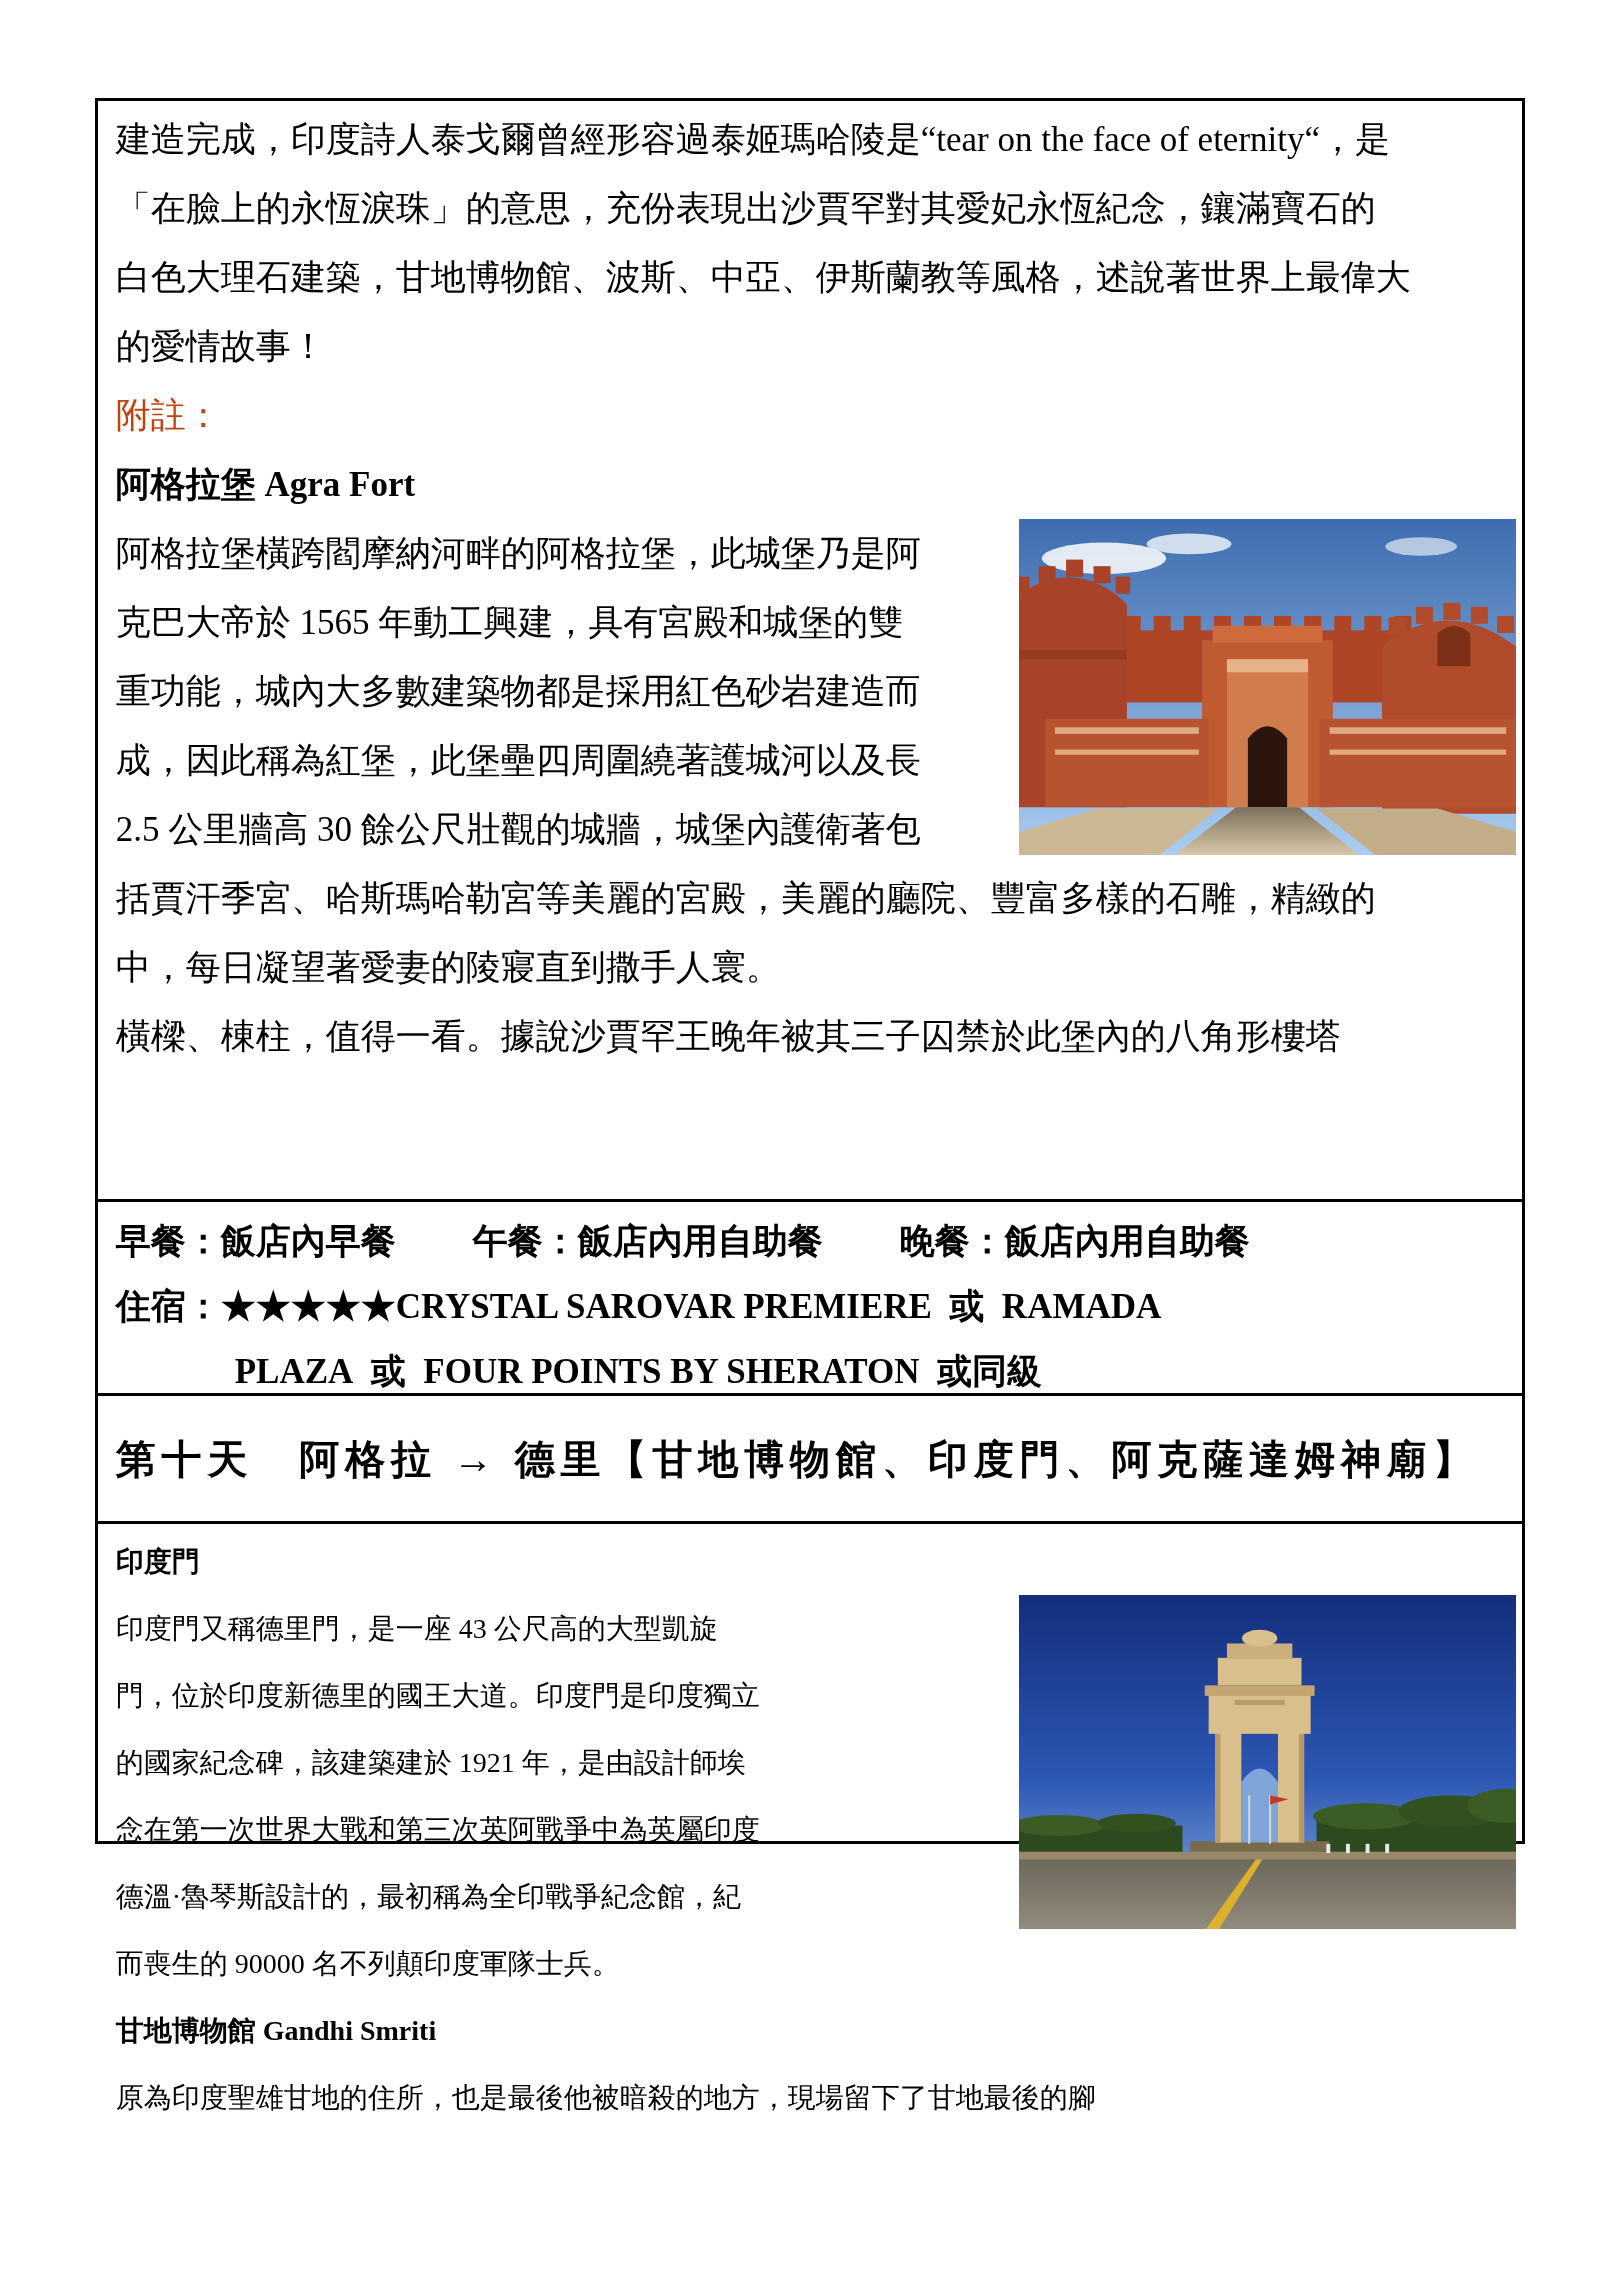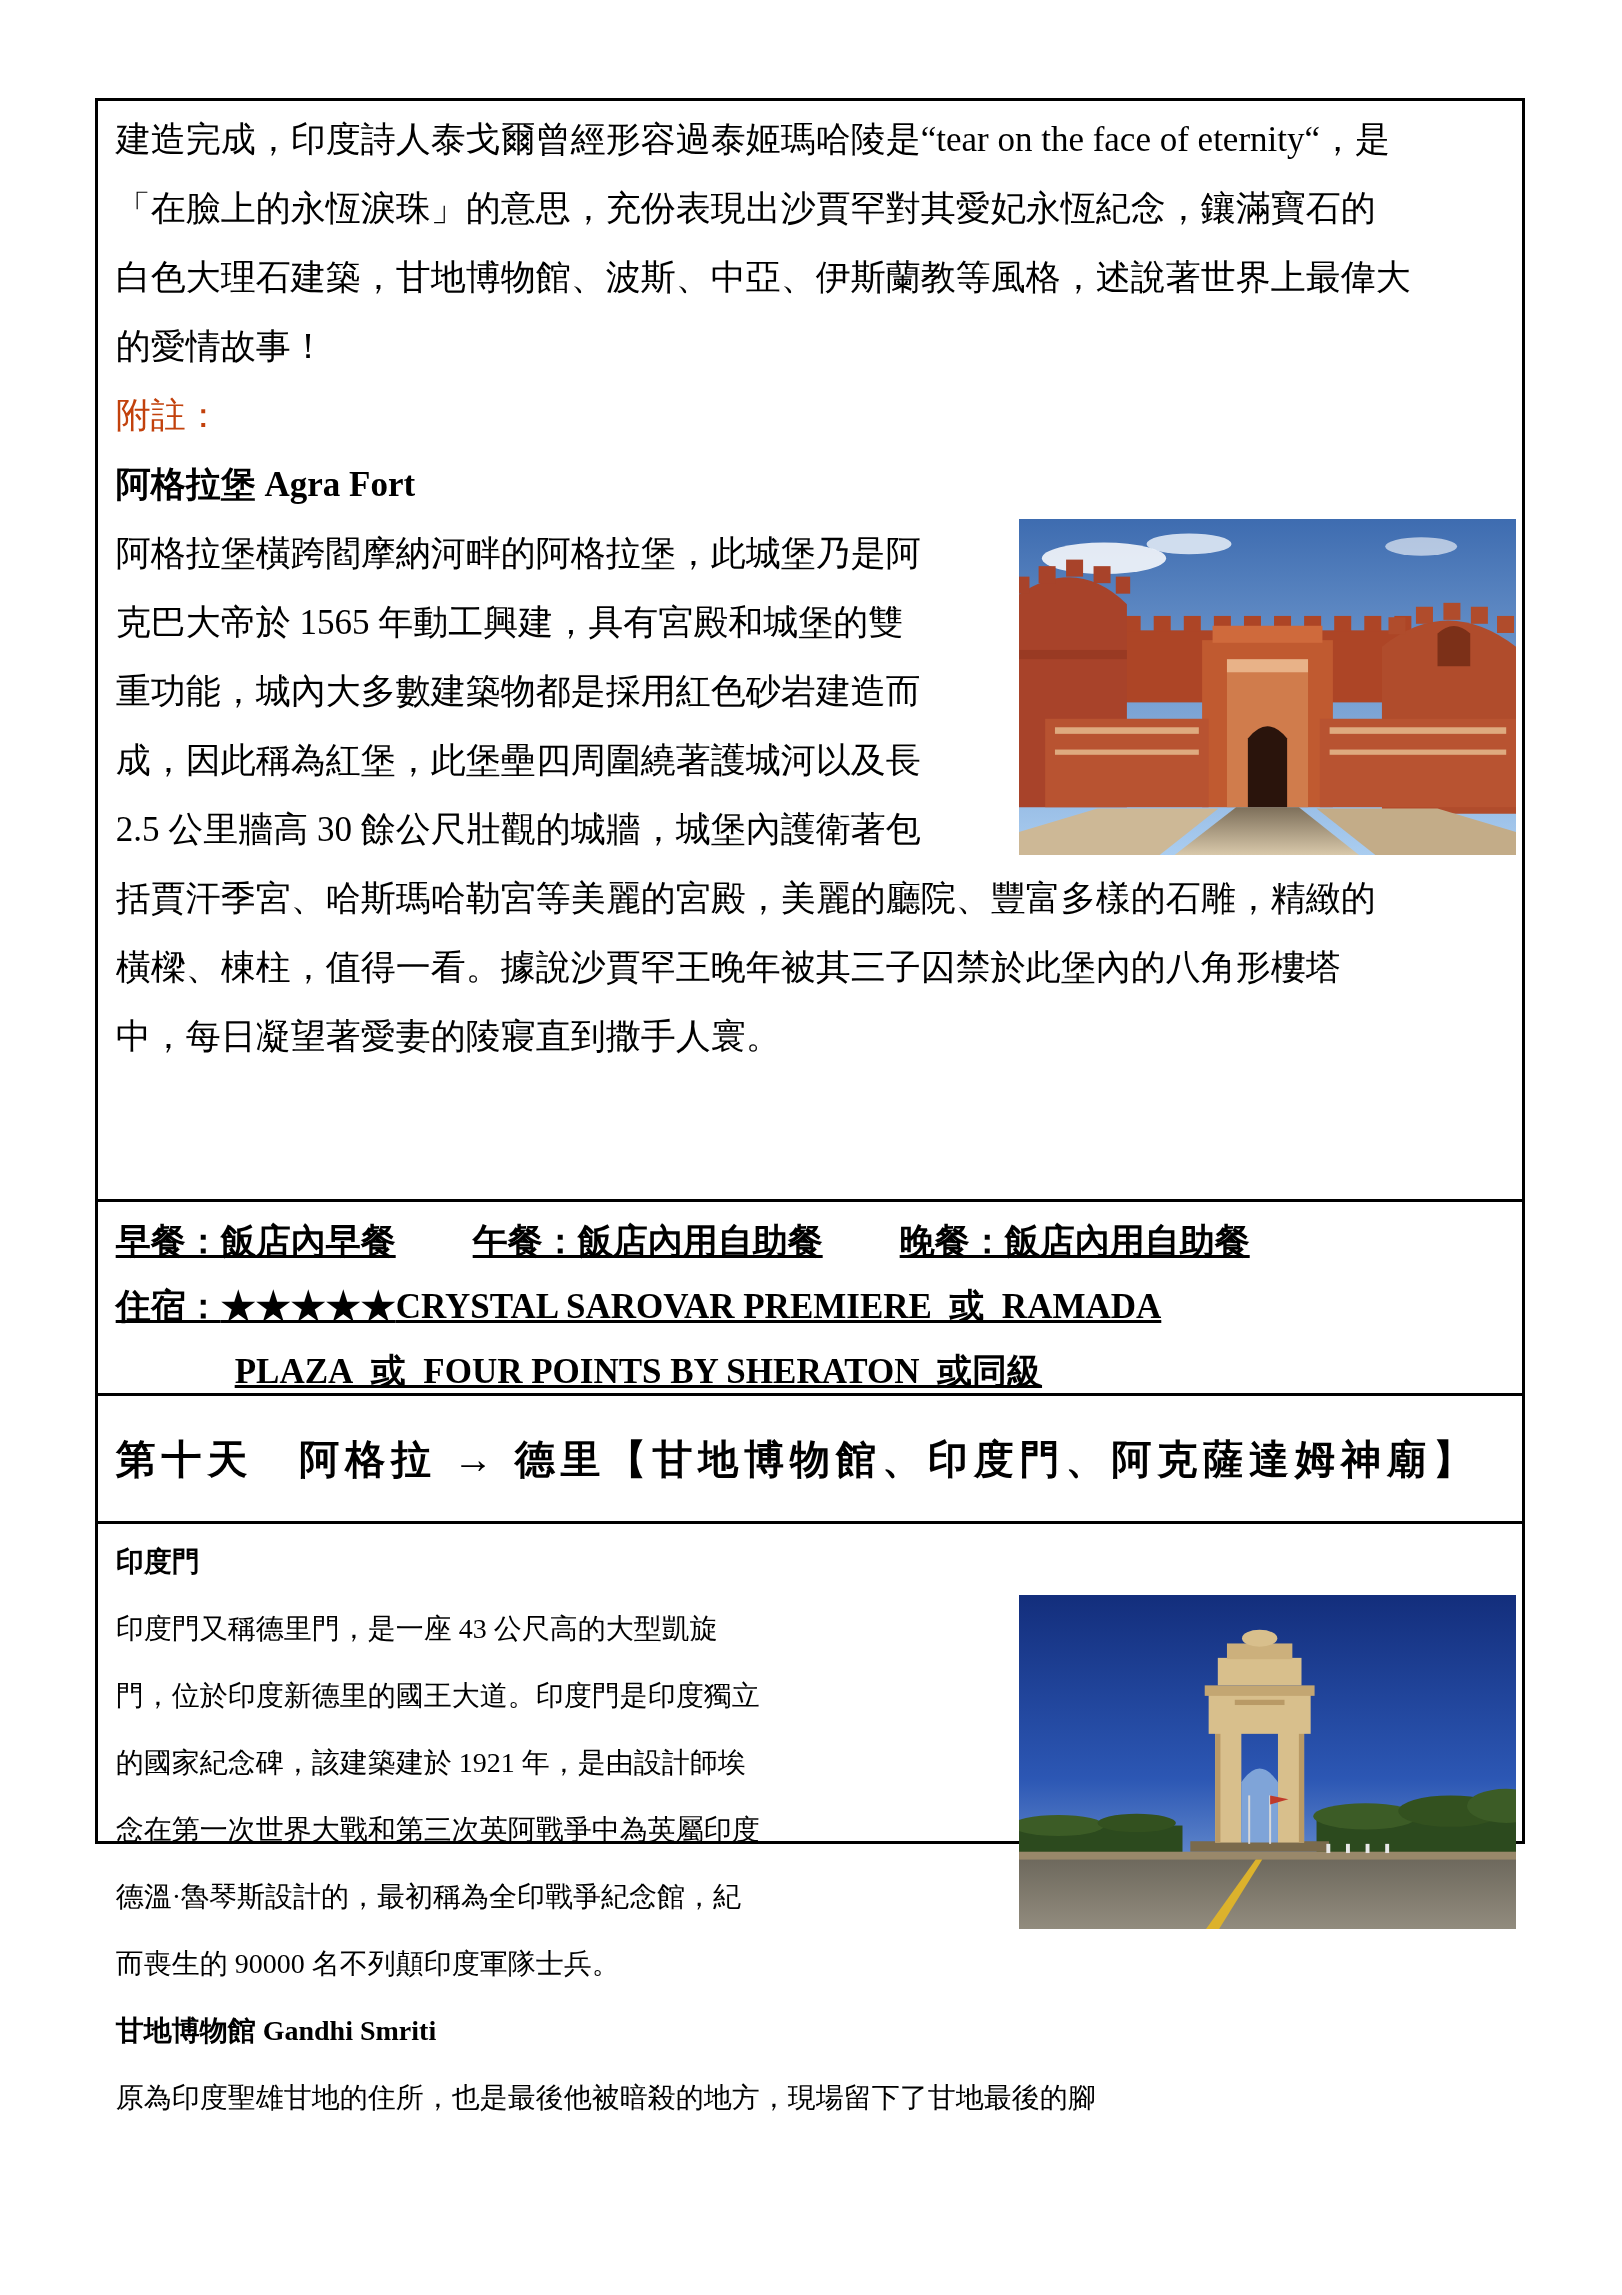--- a/index.html
+++ b/index.html
@@ -7,21 +7,21 @@
     width:1622px;height:2295px;position:relative;background:#ffffff;
     font-family:"Liberation Serif","DejaVu Serif",serif;color:#000000;
   }
   .doc-table{
     position:absolute;left:95px;top:98px;width:1430px;height:1746px;
     border:3.9px solid #000;box-sizing:border-box;background:#fff;
   }
   .row{box-sizing:border-box;overflow:hidden;}
   .row-sep{border-bottom:3.9px solid #000;}
   .row1{height:1101px;padding:3.9px 6.5px 0 17.7px;font-size:35px;line-height:69px;}
-  .row2{height:194px;padding:6.5px 6.5px 0 17.7px;font-size:35px;line-height:65px;font-weight:bold;text-decoration:underline;}
+  .row2{height:194px;padding:6.5px 6.5px 0 17.7px;font-size:35px;line-height:65px;font-weight:bold;}
   .row3{height:128px;padding:34px 6.5px 0 17.7px;font-size:40px;line-height:59px;font-weight:bold;letter-spacing:5.9px;}
   .row4{height:600px;padding:3.9px 6.5px 0 17.7px;font-size:28px;line-height:67px;}
   .tl{white-space:nowrap;}
   .red{color:#c2410c;}
   .heading{font-weight:bold;white-space:nowrap;}
   figure.photo{float:right;margin:0 0 0 9.2px;padding:0;}
   .photo-agra{width:497px;height:336px;}
   .photo-india{width:497px;height:334px;}
   figure.photo svg{display:block;width:100%;height:100%;}
   .meals-line{display:flex;column-gap:77px;white-space:nowrap;}
@@ -112,22 +112,22 @@
       </figure>
       <div>
           <div class="tl">阿格拉堡橫跨閻摩納河畔的阿格拉堡，此城堡乃是阿</div>
           <div class="tl">克巴大帝於 1565 年動工興建，具有宮殿和城堡的雙</div>
           <div class="tl">重功能，城內大多數建築物都是採用紅色砂岩建造而</div>
           <div class="tl">成，因此稱為紅堡，此堡壘四周圍繞著護城河以及長</div>
           <div class="tl">2.5 公里牆高 30 餘公尺壯觀的城牆，城堡內護衛著包</div>
         </div>
       <div>
           <div class="tl">括賈汗季宮、哈斯瑪哈勒宮等美麗的宮殿，美麗的廳院、豐富多樣的石雕，精緻的</div>
+          <div class="tl">中，每日凝望著愛妻的陵寢直到撒手人寰。</div>
           <div class="tl">橫樑、棟柱，值得一看。據說沙賈罕王晚年被其三子囚禁於此堡內的八角形樓塔</div>
-          <div class="tl">中，每日凝望著愛妻的陵寢直到撒手人寰。</div>
         </div>
     </div>
   </section>
 
   <section class="row row2 row-sep">
     <div class="meals-line">
       <span class="tl">早餐：飯店內早餐</span>
       <span class="tl">午餐：飯店內用自助餐</span>
       <span class="tl">晚餐：飯店內用自助餐</span>
     </div>

